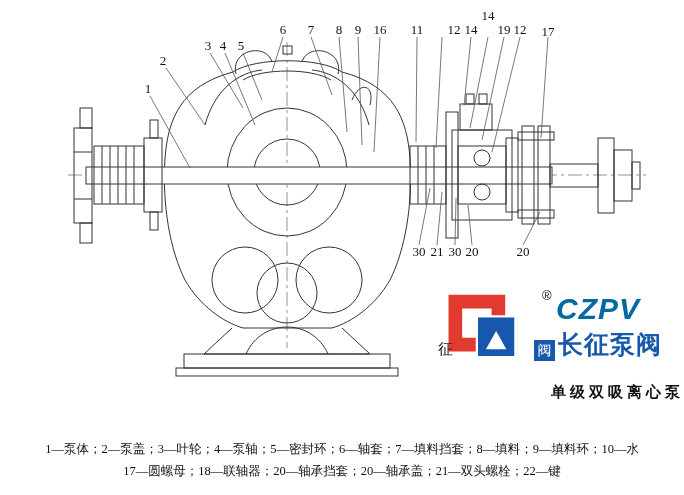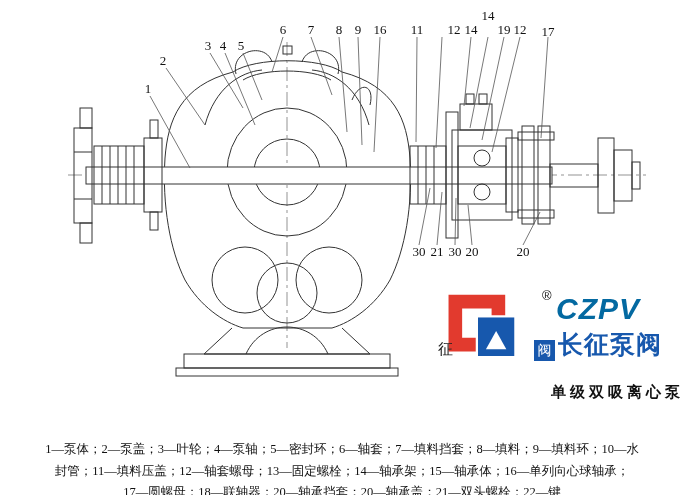--- a/index.html
+++ b/index.html
@@ -191,15 +191,14 @@
     <span class="logo-cn">长征泵阀</span>
     <span class="logo-zheng">征</span>
     <span class="logo-fa">阀</span>
   </div>
 </div>
 
 <div class="title">单级双吸离心泵</div>
 
 <div class="legend">
   <div>1—泵体；2—泵盖；3—叶轮；4—泵轴；5—密封环；6—轴套；7—填料挡套；8—填料；9—填料环；10—水</div>
-  <div>封管；11—填料压盖；12—轴套螺母；13—固定螺栓；14—轴承架；15—轴承体；16—单列向心球轴承；</div>
   <div>17—圆螺母；18—联轴器；20—轴承挡套；20—轴承盖；21—双头螺栓；22—键</div>
 </div>
 
 </body></html>

